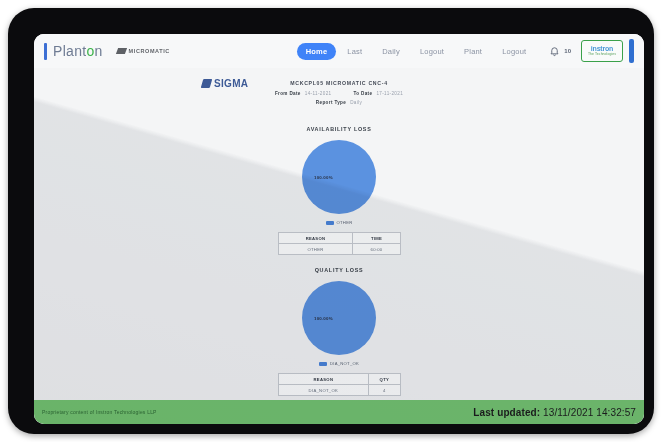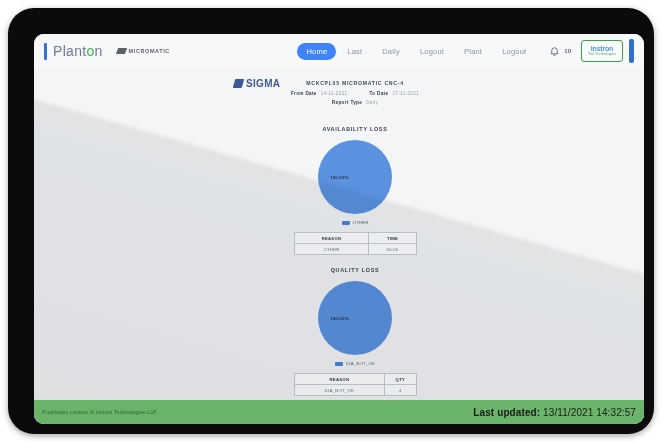--- a/index.html
+++ b/index.html
@@ -85,21 +85,21 @@
     margin-left: auto;
     display: flex; align-items: center; gap: 2px;
   }
   .nav-item {
     font-size: 7.5px; color: #8b93a3;
     padding: 4px 9px; border-radius: 9px;
     letter-spacing: .2px; white-space: nowrap;
     cursor: pointer;
   }
   .nav-item.active {
-    background: #3f83f8; color: #ffffff; font-weight: 400;
+    background: #3f83f8; color: #ffffff; font-weight: 700;
   }
 
   .nav-right {
     display: flex; align-items: center; gap: 3px;
     margin-left: 14px;
   }
   .bell { position: relative; width: 11px; height: 12px; color:#5b6475; }
   .badge {
     font-size: 6px; color: #5b6475; font-weight: 700;
     margin-left: 1px;
@@ -115,21 +115,21 @@
     line-height: 1;
   }
   .corp-name { font-size: 7px; color: #4c9ad6; font-weight: 700; letter-spacing: -.2px; }
   .corp-sub  { font-size: 3.4px; color: #58a05b; letter-spacing: .1px; margin-top: 1px; }
   .corp-edge {
     width: 5px; height: 24px; background: #2f6fd0;
     border-radius: 2px; margin-left: 3px;
   }
 
   
-  .report { position: absolute; left: 0; top: 34px; width: 610px; height: 322px; z-index: 2; padding-left: 32px; }
+  .report { position: absolute; left: 0; top: 34px; width: 610px; height: 322px; z-index: 2; }
 
   .rep-head { position: relative; height: 58px; }
   .sigma {
     position: absolute; left: 168px; top: 10px;
     display: flex; align-items: center; gap: 3px;
   }
   .sigma-glyph {
     width: 9px; height: 9px; background: #3d5a96;
     transform: skewX(-16deg); border-radius: 1px;
   }

